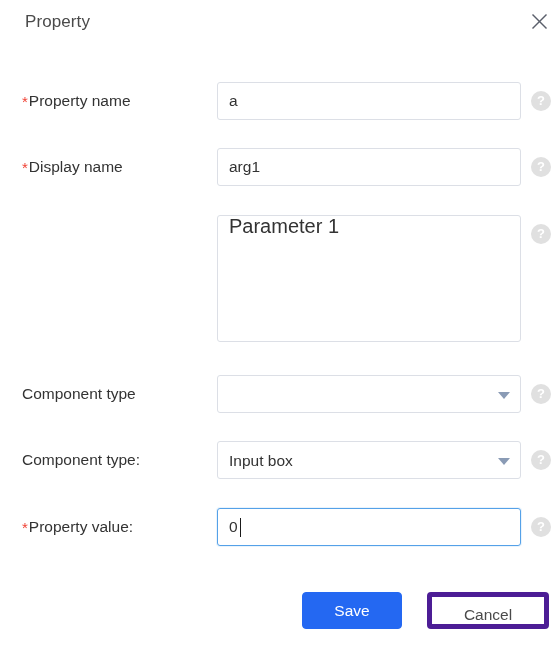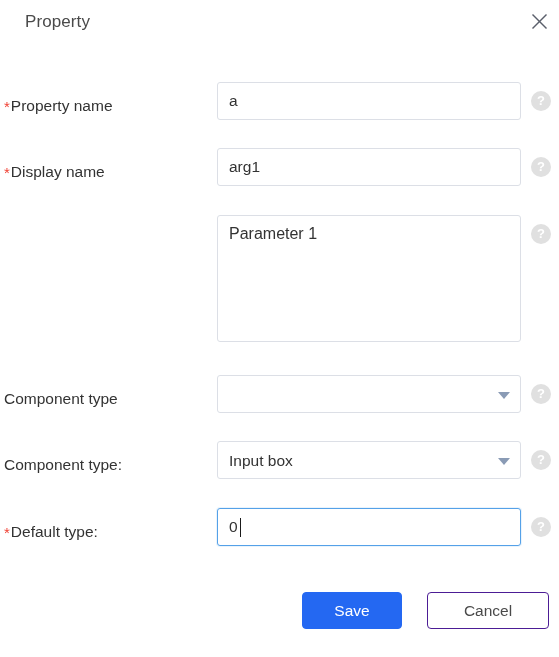--- a/index.html
+++ b/index.html
@@ -49,24 +49,24 @@
   .close-btn svg { display: block; }
 
   
   .form-row {
     position: absolute;
     left: 0;
     width: 559px;
   }
   .field-label {
     position: absolute;
-    left: 4px;
-    font-size: 15.5px;
-    color: #333333;
-    line-height: 29px;
+    left: 22px;
+    font-size: 15.5px;
+    color: #333333;
+    line-height: 20px;
     white-space: nowrap;
   }
   .req-star {
     color: #f04134;
     font-size: 15px;
     margin-right: 1px;
     vertical-align: -1px;
   }
 
   
@@ -94,23 +94,23 @@
     box-shadow: 0 0 0 1px rgba(85,161,232,0.12);
   }
   .text-area {
     box-sizing: border-box;
     width: 304px;
     height: 127px;
     border: 1px solid #dcdfe6;
     border-radius: 3px;
     background: #ffffff;
     font-family: "Liberation Sans", sans-serif;
-    font-size: 16px;
-    color: #333333;
-    padding: 8px 11px;
+    font-size: 20px;
+    color: #333333;
+    padding: 0 11px;
     outline: none;
     resize: none;
     line-height: 20px;
     display: block;
   }
 
   
   .select-box {
     box-sizing: border-box;
     position: relative;
@@ -187,21 +187,21 @@
     width: 100px;
     background: #2468f2;
     border: 1px solid #2468f2;
     color: #ffffff;
   }
   .btn-default {
     left: 398px;
     top: 592px;
     width: 122px;
     background: #ffffff;
-    border: 1px solid #4c1d95;
+    border: 5px solid #4c1d95;
     color: #4a4a4a;
   }
 </style>
 </head>
 <body>
 
 <div class="dialog-header">
   <div class="dialog-title">Property</div>
   <div class="close-btn">
     <svg width="17" height="17" viewBox="0 0 17 17" aria-hidden="true">
@@ -258,21 +258,21 @@
     <div class="select-box">
       <span class="select-value">Input box</span>
       <span class="select-arrow"></span>
     </div>
   </div>
   <div class="help-icon" style="left:531px;top:9px;">?</div>
 </div>
 
 <div class="form-row" style="top:508px;height:38px;">
   <div class="field-label" style="top:9px;">
-    <span class="req-star">*</span><span>Default type:</span>
+    <span class="req-star">*</span><span>Property value:</span>
   </div>
   <div class="control-wrap" style="top:0;">
     <input class="text-input focused" type="text" value="0" style="">
     <span class="caret" style="left:23px;top:10px;"></span>
   </div>
   <div class="help-icon" style="left:531px;top:9px;">?</div>
 </div>
 
 <div class="btn btn-primary">Save</div>
 <div class="btn btn-default">Cancel</div>

